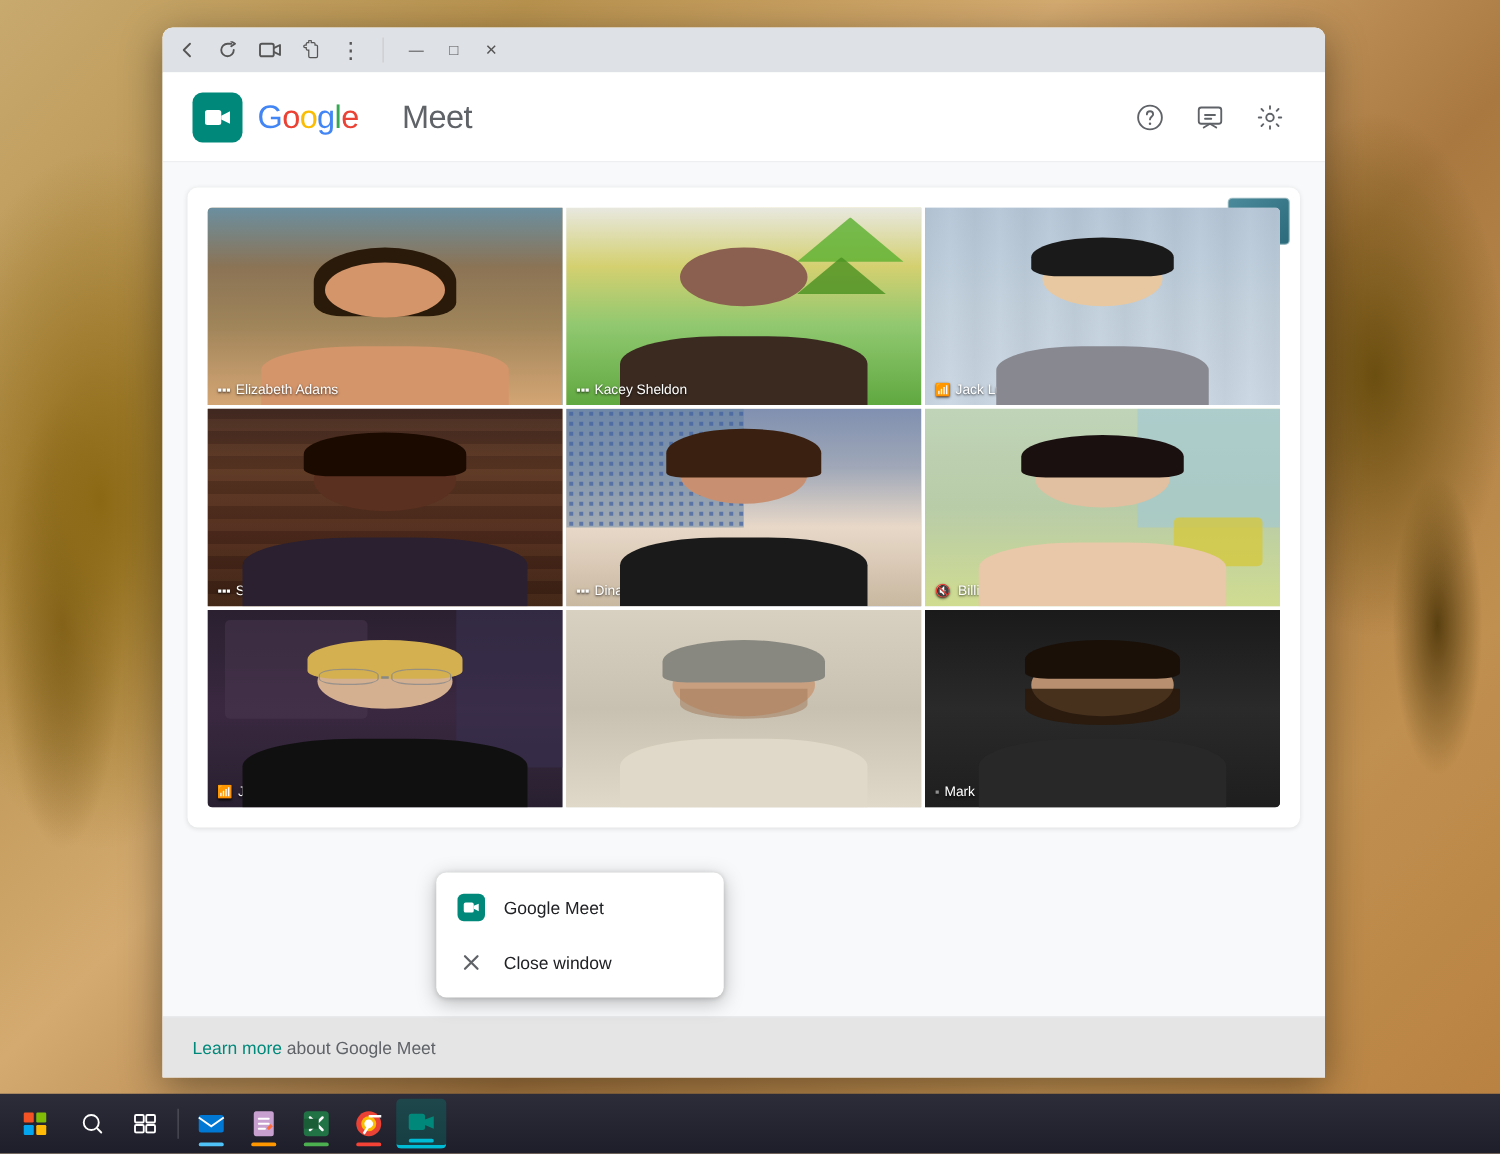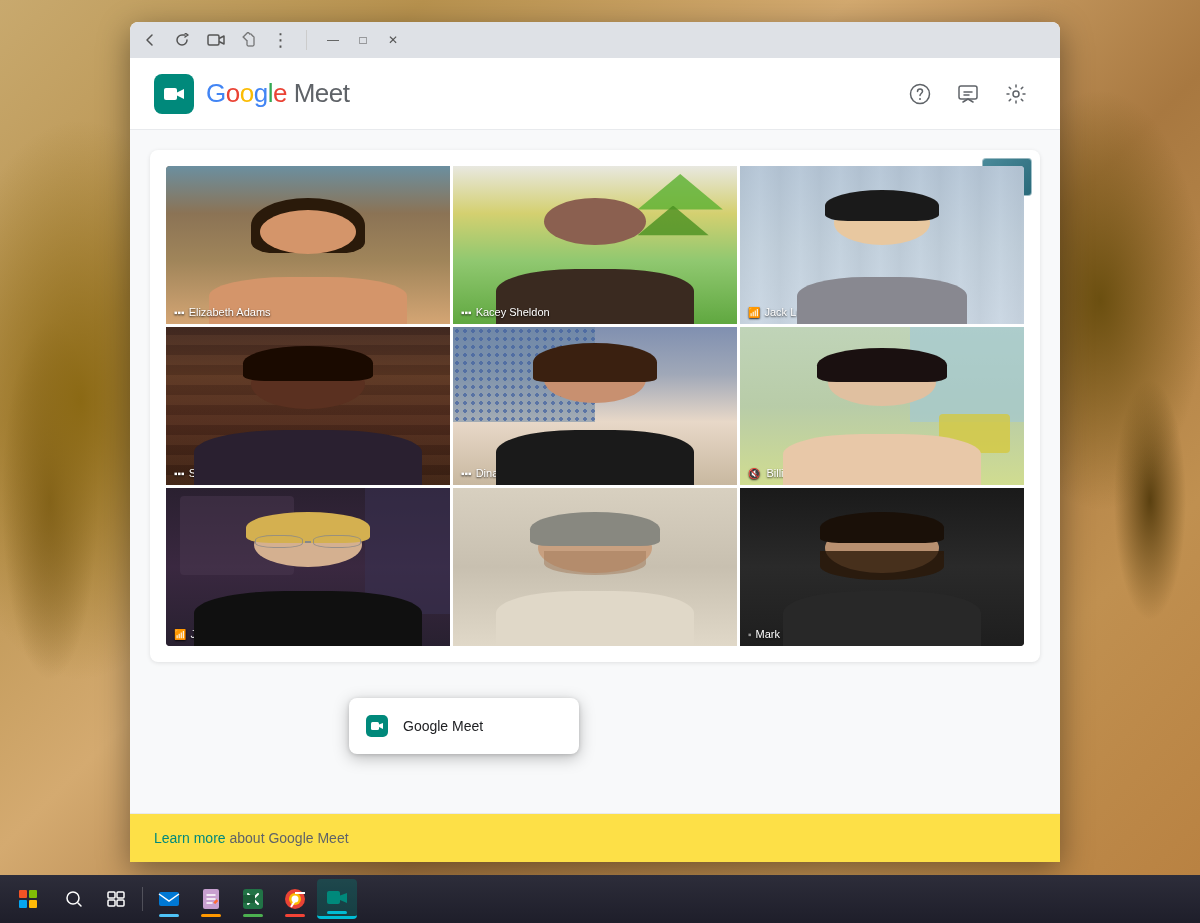--- a/index.html
+++ b/index.html
@@ -311,21 +311,21 @@
     .cell-4 { background: linear-gradient(135deg, #5A4030 0%, #8B6040 50%, #6B5040 100%); }
     .cell-5 { background: linear-gradient(135deg, #E8D8C0 0%, #8090B0 100%); }
     .cell-6 { background: linear-gradient(135deg, #C8D8C0 0%, #D4E0C0 50%, #C0C880 100%); }
     .cell-7 { background: linear-gradient(135deg, #3A3040 0%, #5A4860 50%, #4A4858 100%); }
     .cell-8 { background: linear-gradient(135deg, #E0D8C8 0%, #C8C0B0 100%); }
     .cell-9 { background: linear-gradient(135deg, #202020 0%, #383838 100%); }
 
     
     .learn-more-bar {
       padding: 16px 24px;
-      background: #fde047;
+      background: #e5e5e5;
       border-top: 1px solid #e8eaed;
       font-size: 14px;
       color: #5f6368;
     }
     .learn-more-bar a {
       color: #00897b;
       text-decoration: none;
       font-weight: 500;
     }
 
@@ -453,21 +453,21 @@
 
     <div class="meet-header">
       <div class="meet-logo">
         <div class="meet-logo-icon">
           <svg width="22" height="18" viewBox="0 0 22 18" fill="none">
             <rect x="1" y="3" width="13" height="12" rx="2" fill="white"></rect>
             <path d="M14 7.5L21 4v10l-7-3.5" fill="white"></path>
           </svg>
         </div>
         <div class="meet-logo-text">
-          <span style="color:#4285f4;">G</span><span style="color:#ea4335;">o</span><span style="color:#fbbc04;">o</span><span style="color:#4285f4;">g</span><span style="color:#34a853;">l</span><span style="color:#ea4335;">e</span> <span style="color:#5f6368;">Meet</span>
+          <span style="color:#4285f4;">G</span><span style="color:#ea4335;">o</span><span style="color:#fbbc04;">o</span><span style="color:#4285f4;">g</span><span style="color:#34a853;">l</span><span style="color:#ea4335;">e</span> <span style="color:#5f6368;margin-left:28px;">Meet</span>
         </div>
       </div>
       <div class="meet-header-icons">
         <div class="meet-header-icon">
           <svg width="22" height="22" viewBox="0 0 22 22" fill="none">
             <circle cx="11" cy="11" r="9.5" stroke="#5f6368" stroke-width="1.5"></circle>
             <path d="M8.5 8.5a2.5 2.5 0 0 1 5 0c0 1.5-2.5 2-2.5 4" stroke="#5f6368" stroke-width="1.5" stroke-linecap="round"></path>
             <circle cx="11" cy="16" r="1" fill="#5f6368"></circle>
           </svg>
         </div>
@@ -695,20 +695,28 @@
         <svg width="14" height="12" viewBox="0 0 14 12" fill="none">
           <rect x="1" y="2" width="8" height="8" rx="1.5" fill="white"></rect>
           <path d="M9 4.5L13 3v6l-4-2" fill="white"></path>
         </svg>
       </div>
     </div>
     <span>Google Meet</span>
   </div>
 
 
+  <div class="context-menu-item">
+    <div class="context-menu-icon">
+      <svg width="20" height="20" viewBox="0 0 20 20" fill="none">
+        <path d="M5 5l10 10M15 5L5 15" stroke="#5f6368" stroke-width="1.8" stroke-linecap="round"></path>
+      </svg>
+    </div>
+    <span>Close window</span>
+  </div>
 </div>
 
 <div class="taskbar">
 
   <div class="taskbar-icon" style="margin-right:4px;">
     <div class="win-logo">
       <div></div>
         <div></div>
         <div></div>
         <div></div>

